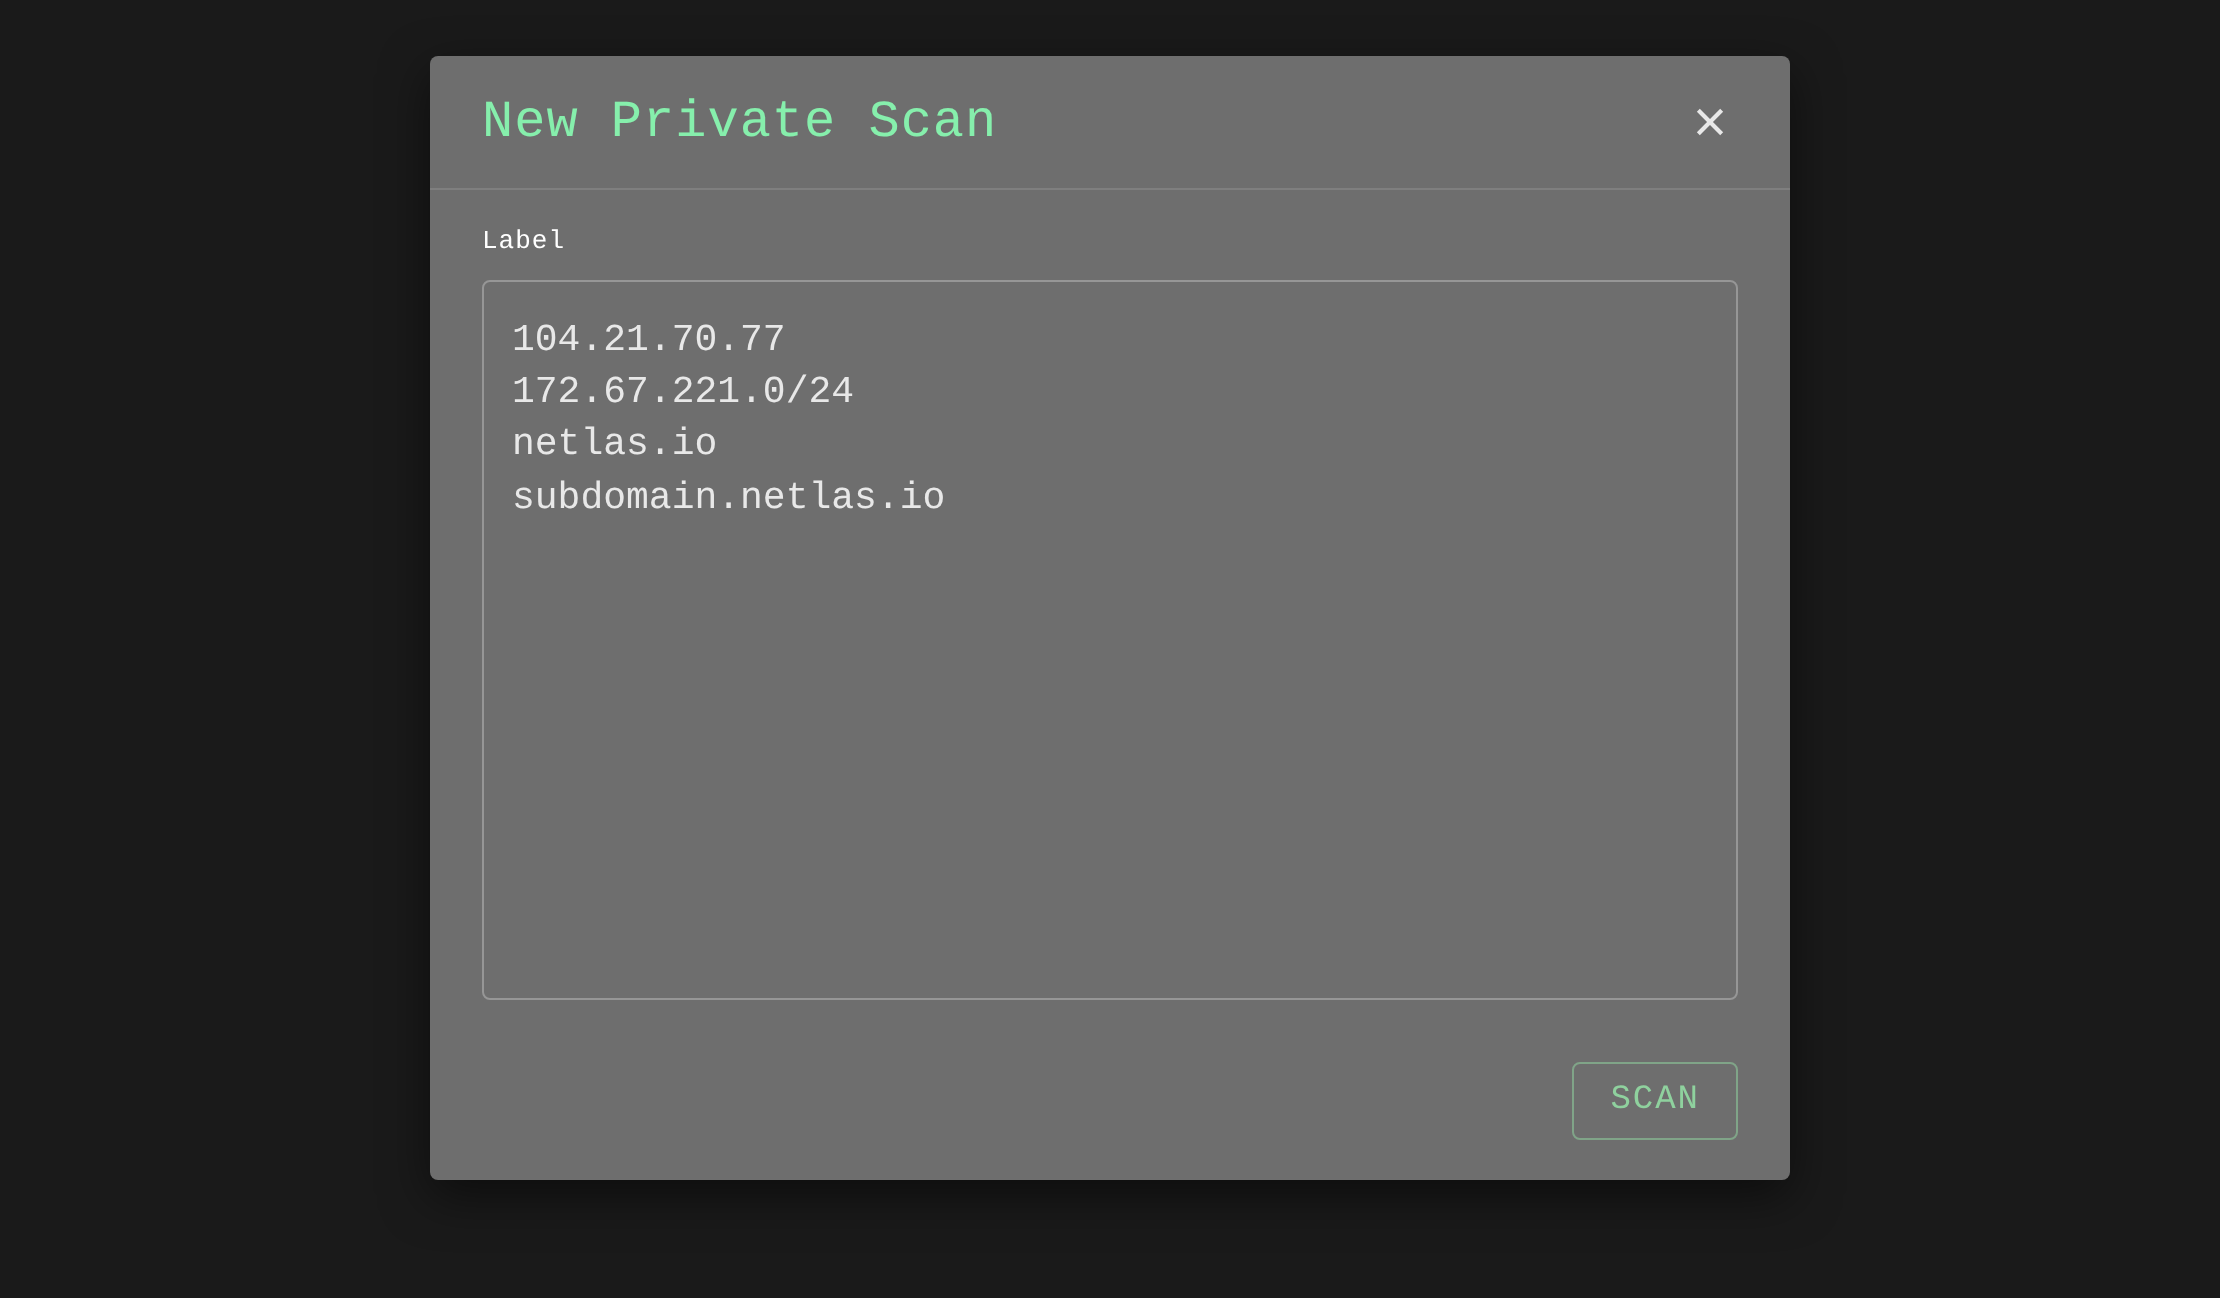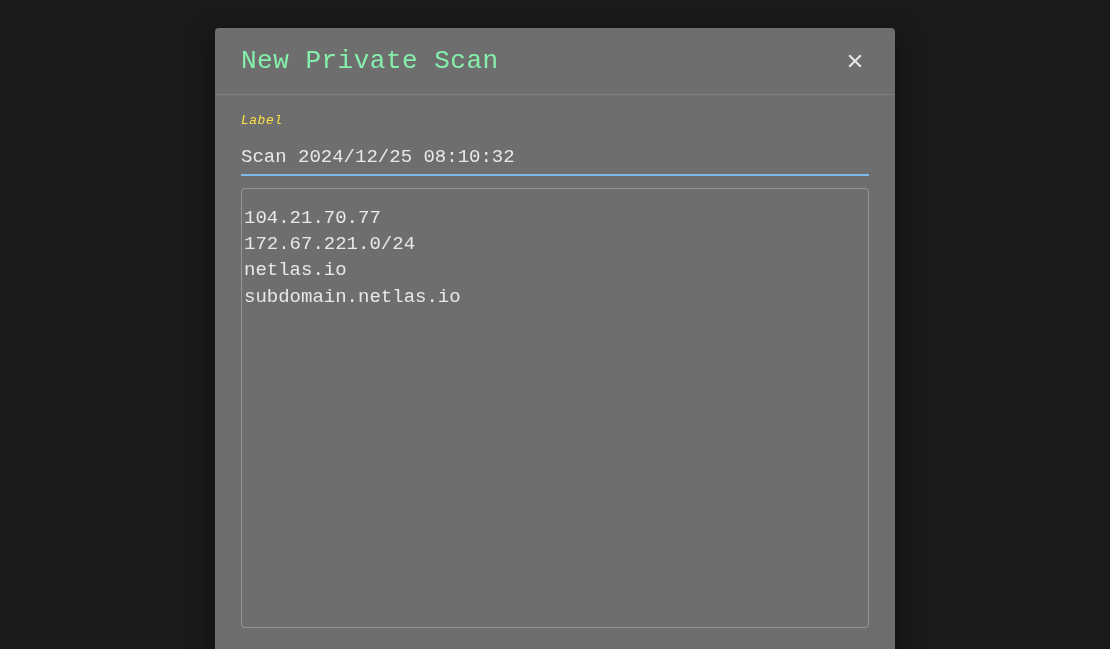--- a/index.html
+++ b/index.html
@@ -61,50 +61,49 @@
     .dialog-body {
       padding: 18px 26px 16px 26px;
     }
     
     .label-field {
       margin-bottom: 12px;
     }
     
     .field-label {
       display: block;
-      color: #fde047;
+      color: #ffffff;
       font-size: 13px;
-      margin-bottom: 14px;
+      margin-bottom: 4px;
       letter-spacing: 0.5px;
-      font-style: italic;
     }
     
     .label-input {
       width: 100%;
       background: transparent;
       border: none;
       border-bottom: 2px solid #7db8e8;
       color: #e8e8e8;
       font-family: 'Courier New', Courier, monospace;
       font-size: 19px;
       padding: 4px 0 6px 0;
       outline: none;
     }
     
     .targets-textarea {
       width: 100%;
-      height: 440px;
+      height: 360px;
       background: transparent;
       border: 1px solid rgba(255,255,255,0.28);
       border-radius: 4px;
       color: #e8e8e8;
       font-family: 'Courier New', Courier, monospace;
       font-size: 19px;
       line-height: 1.38;
-      padding: 16px 2px;
+      padding: 16px 14px;
       outline: none;
       resize: none;
     }
     
     .dialog-footer {
       display: flex;
       justify-content: flex-end;
       gap: 16px;
       padding: 10px 26px 20px 26px;
     }
@@ -139,24 +138,24 @@
     <button class="close-btn">
       <svg viewBox="0 0 24 24" fill="none">
         <path d="M5 5 L19 19 M19 5 L5 19"></path>
       </svg>
     </button>
   </div>
 
   <div class="dialog-body">
     <div class="label-field">
       <label class="field-label">Label</label>
-      <input type="text" class="label-input" value="Scan 2024/12/25 08:10:32" style="">
     </div>
     <textarea class="targets-textarea" style="">104.21.70.77
 172.67.221.0/24
 netlas.io
 subdomain.netlas.io</textarea>
   </div>
 
   <div class="dialog-footer">
+    <button class="btn btn-scan">SCAN</button>
   </div>
 
 </div>
 
 </body></html>

